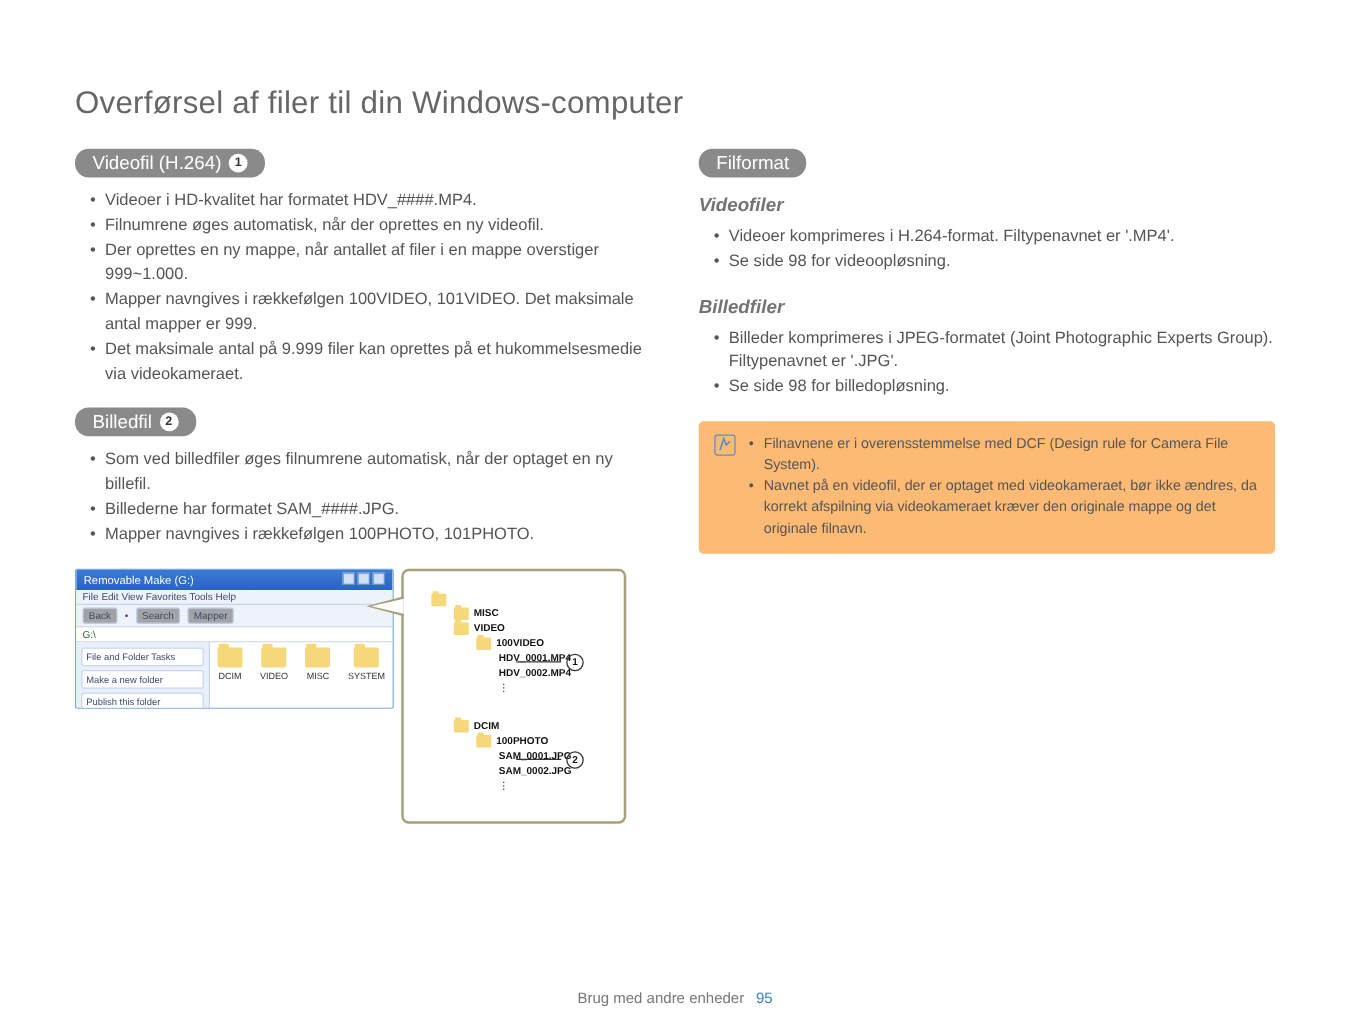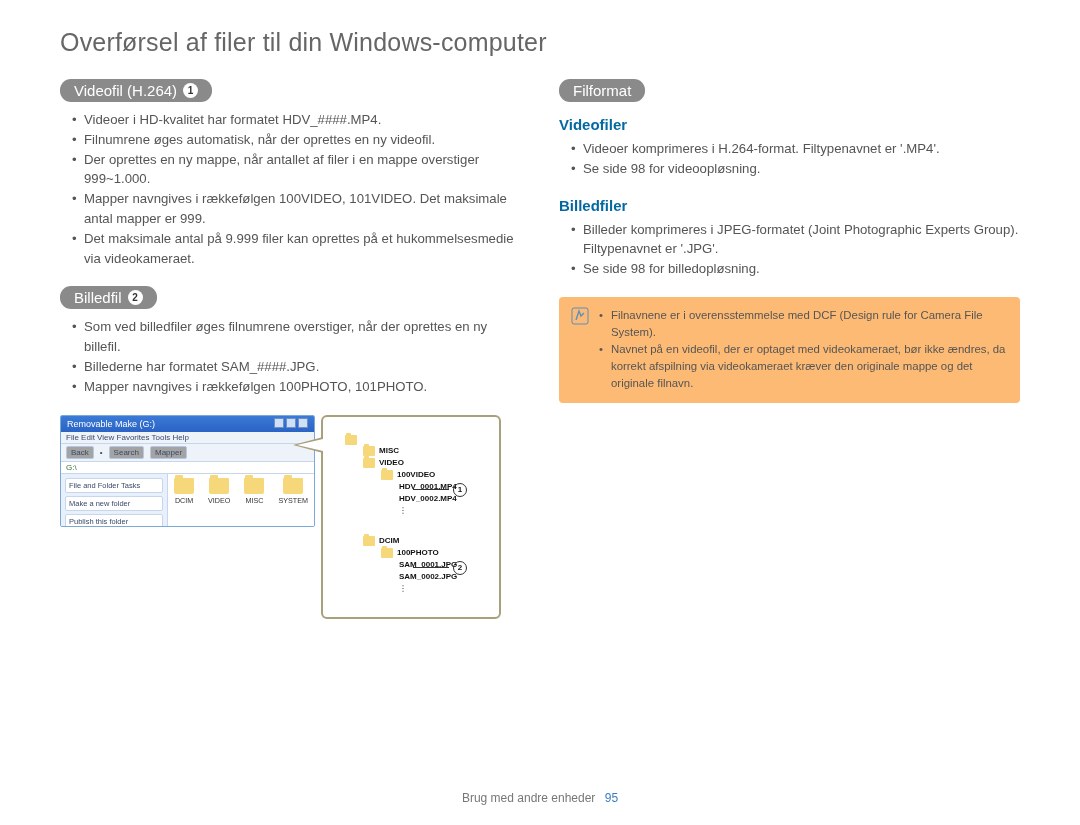--- a/index.html
+++ b/index.html
@@ -1,26 +1,26 @@
 <!DOCTYPE html>
 <html><head>
 <meta charset="utf-8">
 <style>
   * { box-sizing: border-box; margin: 0; padding: 0; }
   html, body { width: 1080px; height: 825px; background: #fff; font-family: Arial, Helvetica, sans-serif; color: #333; }
-  .page { padding: 28px 60px 0 60px; }
+  .page { padding: 68px 60px 0 60px; }
   .title { font-size: 25px; color: #666; font-weight: 400; letter-spacing: 0.2px; margin-bottom: 22px; }
   .cols { display: flex; gap: 38px; }
   .col { flex: 1 1 50%; }
   .pill { display: inline-flex; align-items: center; background: #8a8a8a; color: #fff; font-size: 15px; padding: 3px 14px; border-radius: 11px; margin-bottom: 8px; }
   .pill .num { display: inline-flex; width: 15px; height: 15px; border-radius: 50%; background: #fff; color: #333; font-size: 10px; font-weight: 700; align-items: center; justify-content: center; margin-left: 6px; }
   ul.bul { list-style: none; padding-left: 12px; margin-bottom: 18px; }
   ul.bul > li { position: relative; padding-left: 12px; font-size: 13.2px; color: #555; line-height: 1.5; }
   ul.bul > li::before { content: "•"; position: absolute; left: 0; top: 0; color: #555; }
-  .sub { font-size: 15px; font-weight: 700; color: #0369a1; margin: 6px 0 6px 0; }
+  .sub { font-size: 15px; font-weight: 700; color: #737373; margin: 6px 0 6px 0; font-style: italic; }
   .note { background: #fdba74; border-radius: 4px; padding: 10px 12px 10px 12px; display: flex; gap: 10px; margin-top: 14px; }
   .note .nicon { flex: 0 0 18px; }
   .note ul { list-style: none; }
   .note ul li { position: relative; padding-left: 12px; font-size: 11.4px; color: #555; line-height: 1.5; }
   .note ul li::before { content: "•"; position: absolute; left: 0; top: 0; }
   .diagram-wrap { display: flex; gap: 6px; margin-top: 10px; }
   .explorer { width: 255px; height: 112px; border: 1px solid #7aa9d6; border-radius: 2px; overflow: hidden; font-size: 9px; }
   .exp-title { background: linear-gradient(#3b7ad6, #2a63c4); color: #fff; padding: 2px 6px; display:flex; align-items:center; justify-content:space-between; }
   .exp-title .btns span { display:inline-block; width:10px; height:10px; background:#cfe0f5; margin-left:2px; border:1px solid #6b8fc9; }
   .exp-menu { background: #eef3fa; border-bottom: 1px solid #c7d6ec; padding: 1px 5px; color: #3a4a6a; font-size: 8px; }
@@ -73,21 +73,21 @@
         <li>Der oprettes en ny mappe, når antallet af filer i en mappe overstiger 999~1.000.</li>
         <li>Mapper navngives i rækkefølgen 100VIDEO, 101VIDEO. Det maksimale antal mapper er 999.</li>
         <li>Det maksimale antal på 9.999 filer kan oprettes på et hukommelsesmedie via videokameraet.</li>
       </ul>
 
       <div class="pill">
         <span>Billedfil</span>
         <span class="num">2</span>
       </div>
       <ul class="bul">
-        <li>Som ved billedfiler øges filnumrene overstiger, når der oprettes en ny billefil.</li>
+        <li>Som ved billedfiler øges filnumrene automatisk, når der optaget en ny billefil.</li>
         <li>Billederne har formatet SAM_####.JPG.</li>
         <li>Mapper navngives i rækkefølgen 100PHOTO, 101PHOTO.</li>
       </ul>
 
       <div class="diagram-wrap">
 
         <div class="explorer">
           <div class="exp-title">
             <span>Removable Make (G:)</span>
             <span class="btns"><span></span><span></span><span></span></span>

